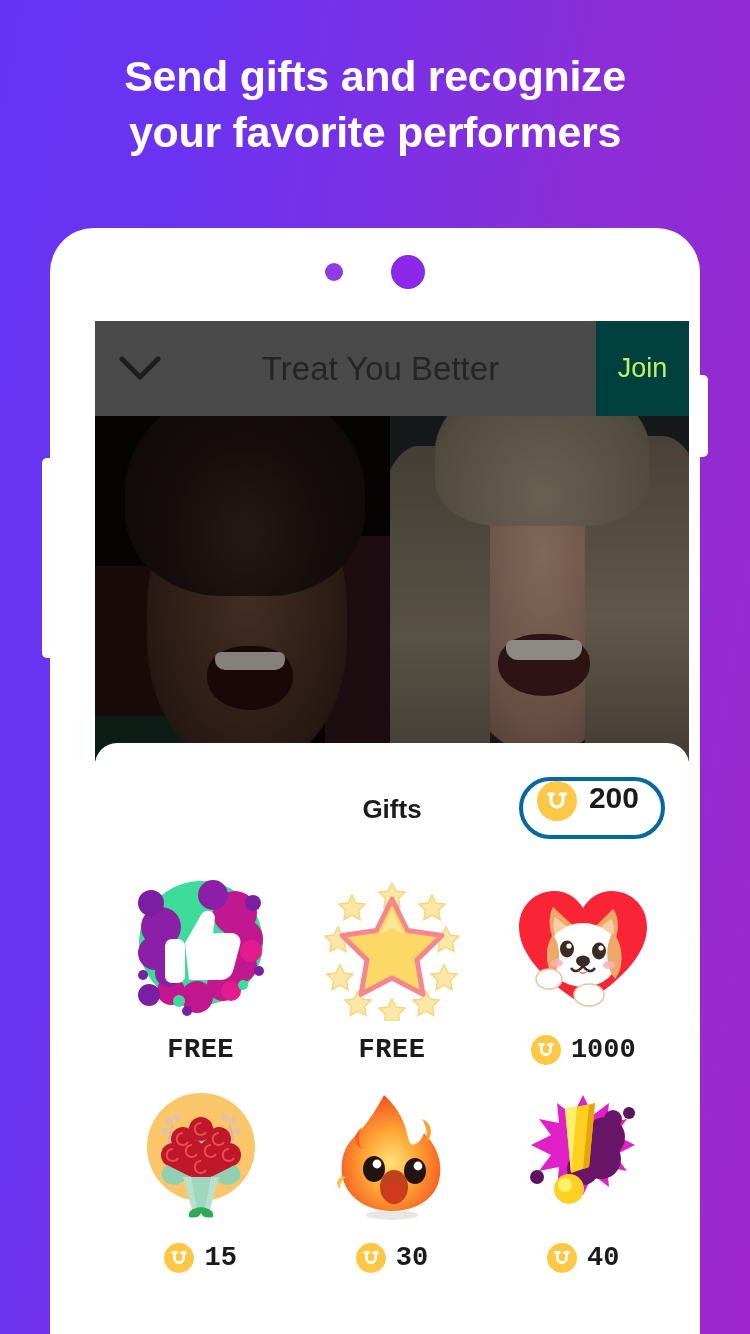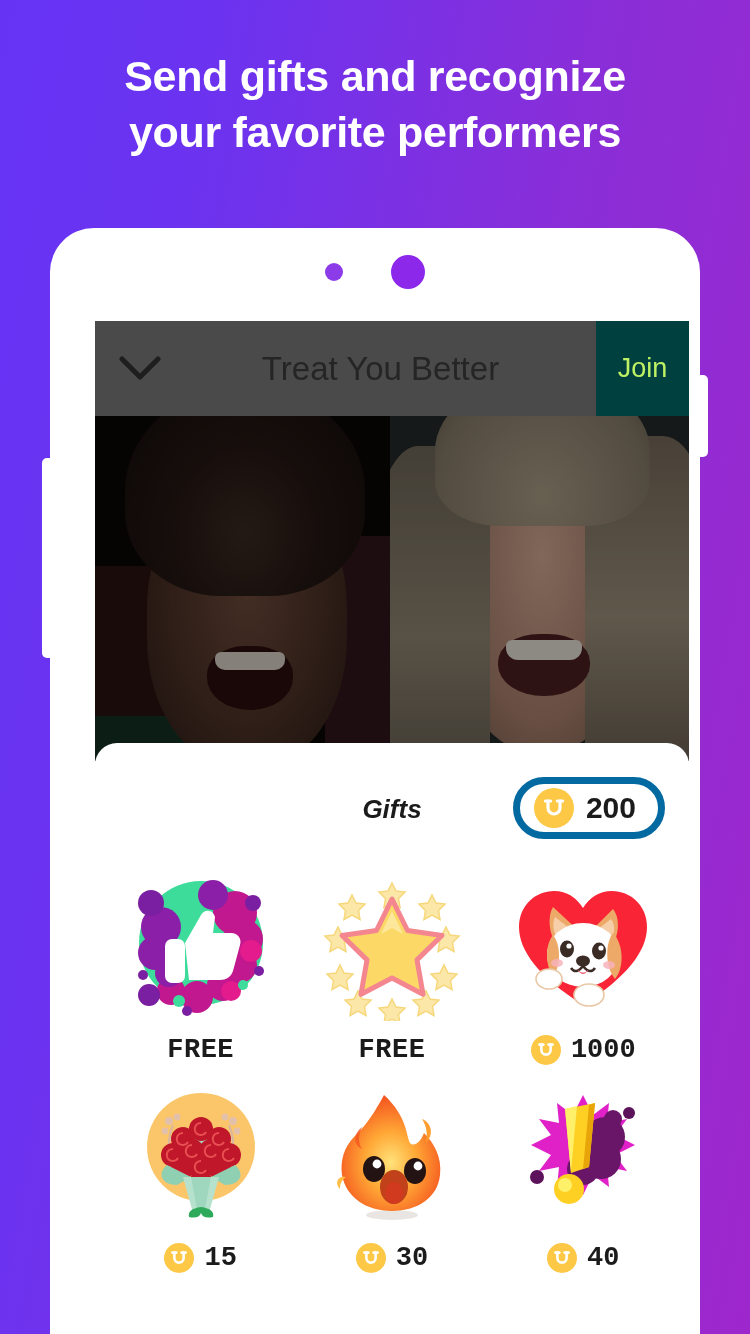--- a/index.html
+++ b/index.html
@@ -170,30 +170,30 @@
     border-radius: 22px 22px 0 0;
     height: 600px;
     padding-top: 28px;
   }
   .sheet-head {
     position: relative;
     height: 76px;
     display: flex; align-items: center; justify-content: center;
   }
   .gifts-label {
-    font-size: 26px; font-weight: bold; color: #1b1b1b; font-style: italic;
+    font-size: 26px; font-weight: bold; color: #1b1b1b;
   }
   .balance {
     position: absolute;
     right: 24px; top: 6px;
     height: 62px;
     min-width: 136px;
-    border: 7px solid #0369a1;
+    border: 4px solid #0369a1;
     border-radius: 31px;
-    display: flex; align-items: center;
+    display: flex; 
     gap: 12px;
     padding: 0 22px 0 14px;
     background: #fff;
   }
   .coin {
     width: 40px; height: 40px; border-radius: 50%;
     background: #fcc846;
     display: flex; align-items: center; justify-content: center;
     flex: 0 0 40px;
   }

